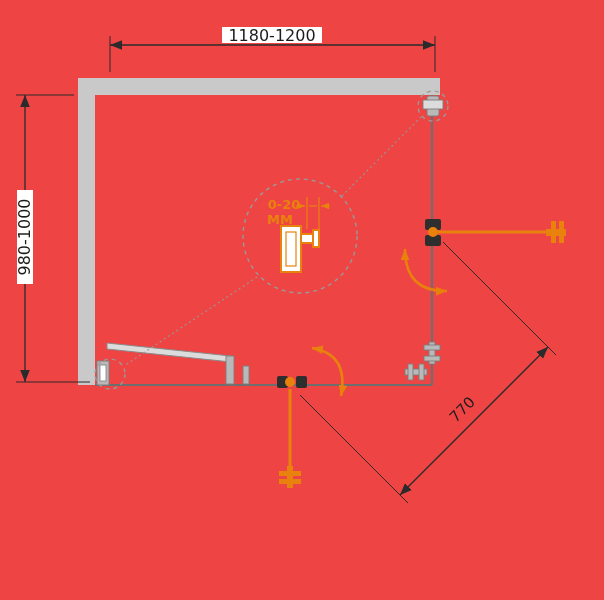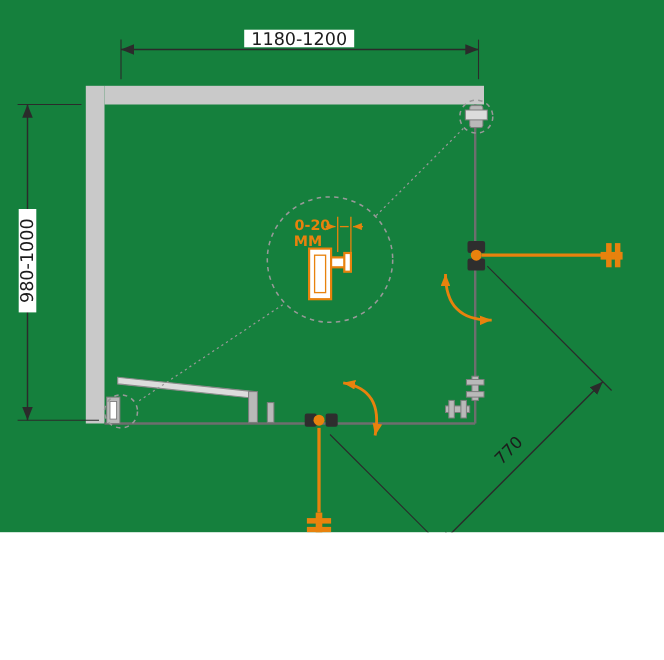--- a/index.html
+++ b/index.html
@@ -1,16 +1,16 @@
 <!DOCTYPE html>
 <html><head>
 <meta charset="utf-8">
 <style>
   html,body{margin:0;padding:0;background:#ffffff;}
-  .stage{position:relative;width:604px;height:484px;background:#15803d;overflow:hidden;
+  .stage{position:relative;width:604px;height:600px;background:#ef4444;overflow:hidden;
          font-family:"DejaVu Sans","Liberation Sans",sans-serif;}
   svg{display:block;}
   svg text{font-family:"DejaVu Sans","Liberation Sans",sans-serif;}
   .dim-label{font-size:16px;fill:#1c1c1c;}
   .dim-label-small{font-size:15px;fill:#1c1c1c;}
   .detail-label{font-size:13px;font-weight:bold;fill:#e8820d;}
   .ext-line{stroke:#2b2b2b;stroke-width:1;}
   .dim-line{stroke:#2b2b2b;stroke-width:1.3;fill:none;}
   .glass-line{stroke:#6e6e6e;stroke-width:2.2;fill:none;}
   .dash-circle{stroke:#999999;stroke-width:1.4;fill:none;stroke-dasharray:4 4;}

